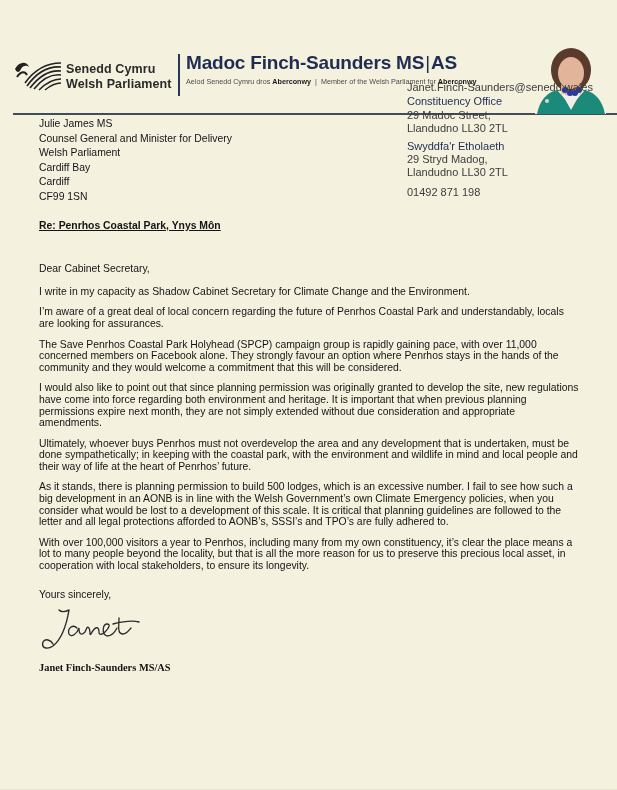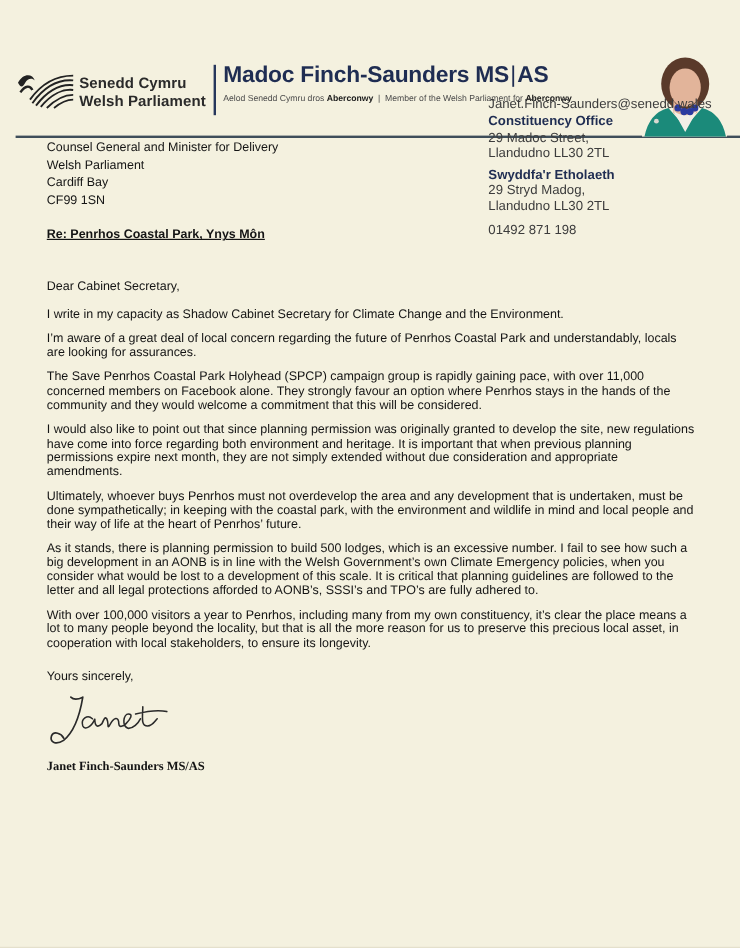--- a/index.html
+++ b/index.html
@@ -38,21 +38,21 @@
   .ms-sub1 { top: 33px; }
   .ms-sub2 { top: 46px; }
   .photo {
     position: absolute; left: 522px; top: 0; width: 71px; height: 70px; overflow: hidden;
   }
   .contact {
     position: absolute; right: 24px; top: 81px; 
     font-size: 11px; color: #3c3c3c; line-height: 13.4px;
   }
   .contact .email { margin-bottom: 1px; }
-  .contact .office-title { font-weight: bold; color: #1f2d52; }
+  .contact .office-title { font-weight: normal; color: #1f2d52; }
   .contact .gap { height: 4px; }
   .contact .phone { margin-top: 6px; }
   .letter {
     position: absolute; left: 39px; top: 117px; width: 540px;
     font-size: 10.4px; line-height: 14.6px;
   }
   .addr div { white-space: nowrap; }
   .dateblock { margin-top: 14px; }
   .re { margin-top: 14px; font-weight: bold; text-decoration: underline; }
   .salutation { margin-top: 29px; }
@@ -105,23 +105,25 @@
   <div>Llandudno LL30 2TL</div>
   <div class="gap"></div>
   <div class="office-title">Swyddfa'r Etholaeth</div>
   <div>29 Stryd Madog,</div>
   <div>Llandudno LL30 2TL</div>
   <div class="phone">01492 871 198</div>
 </div>
 
 <div class="letter">
   <div class="addr">
+    <div>Julie James MS</div>
     <div>Counsel General and Minister for Delivery</div>
     <div>Welsh Parliament</div>
     <div>Cardiff Bay</div>
+    <div>Cardiff</div>
     <div>CF99 1SN</div>
   </div>
   <div class="re">Re: Penrhos Coastal Park, Ynys Môn</div>
   <div class="salutation">Dear Cabinet Secretary,</div>
   <div class="body">
     <p>I write in my capacity as Shadow Cabinet Secretary for Climate Change and the Environment.</p>
     <p>I’m aware of a great deal of local concern regarding the future of Penrhos Coastal Park and understandably, locals are looking for assurances.</p>
     <p>The Save Penrhos Coastal Park Holyhead (SPCP) campaign group is rapidly gaining pace, with over 11,000 concerned members on Facebook alone. They strongly favour an option where Penrhos stays in the hands of the community and they would welcome a commitment that this will be considered.</p>
     <p>I would also like to point out that since planning permission was originally granted to develop the site, new regulations have come into force regarding both environment and heritage. It is important that when previous planning permissions expire next month, they are not simply extended without due consideration and appropriate amendments.</p>
     <p>Ultimately, whoever buys Penrhos must not overdevelop the area and any development that is undertaken, must be done sympathetically; in keeping with the coastal park, with the environment and wildlife in mind and local people and their way of life at the heart of Penrhos’ future.</p>

